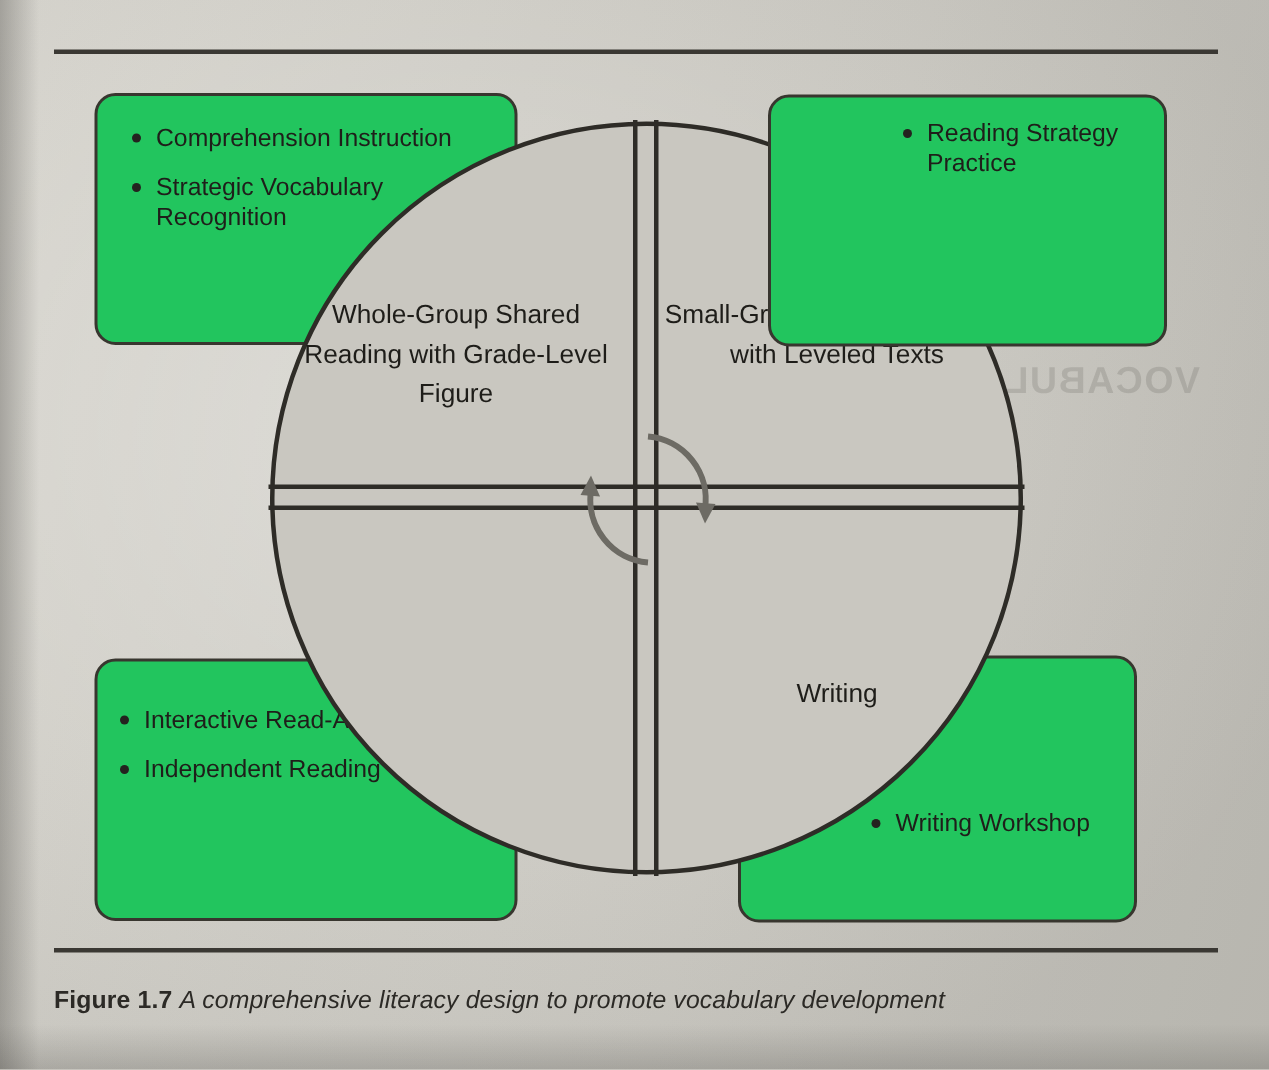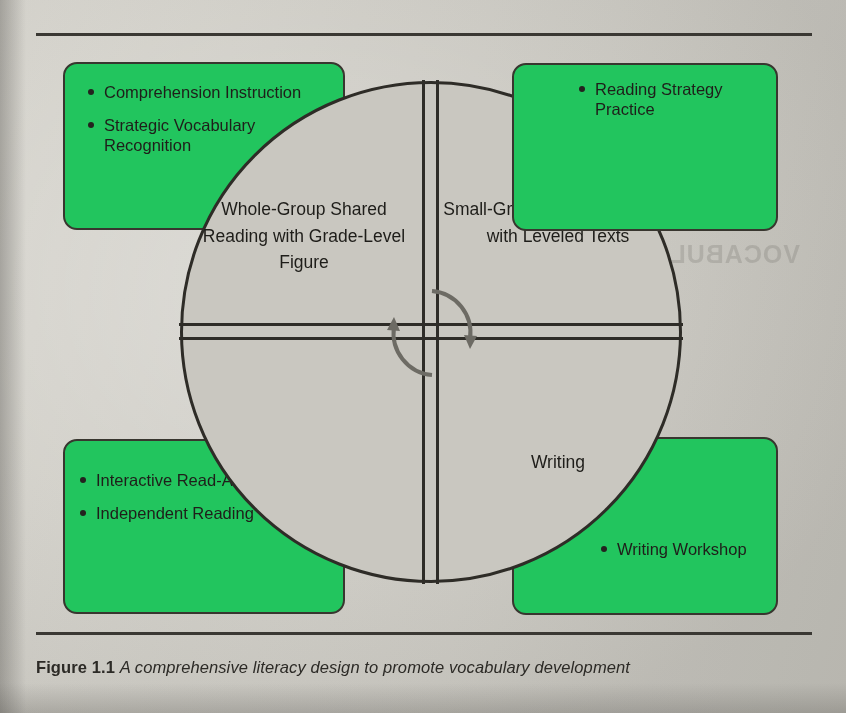--- a/index.html
+++ b/index.html
@@ -107,23 +107,23 @@
     top: 7px;
     width: 6px;
     height: 6px;
     border-radius: 50%;
     background: #24231f;
   }
 
   .callout-tl { left: 63px;  top: 29px;  width: 282px; height: 168px; }
   .callout-tr { left: 512px; top: 30px;  width: 266px; height: 168px; z-index: 3; }
   .callout-bl { left: 63px;  top: 406px; width: 282px; height: 175px; }
-  .callout-br { left: 512px; top: 404px; width: 266px; height: 178px; }
-
-  .callout-tr { text-align: left; padding-left: 64px; }
+  .callout-br { left: 492px; top: 404px; width: 266px; height: 178px; }
+
+  .callout-tr { text-align: left; padding-left: 87px; }
   .callout-tl { padding-left: 22px; padding-top: 18px; }
   .callout-bl { padding-left: 14px; padding-top: 29px; }
   .callout-br { padding-left: 86px; padding-top: 100px; }
 
   
   .wheel {
     position: absolute;
     left: 180px;
     top: 48px;
     width: 502px;
@@ -235,15 +235,15 @@
     <svg class="cycle" viewBox="0 0 112 112">
       <path d="M 56 14 A 42 42 0 0 1 94 62" fill="none" stroke="#6d6b64" stroke-width="4"></path>
       <path d="M 88 58 L 94 72 L 101 59 Z" fill="#6d6b64"></path>
       <path d="M 56 98 A 42 42 0 0 1 18 50" fill="none" stroke="#6d6b64" stroke-width="4"></path>
       <path d="M 24 54 L 18 40 L 11 53 Z" fill="#6d6b64"></path>
     </svg>
   </div>
 </div>
 
 <div class="caption">
-  <span class="label">Figure 1.1</span>
+  <span class="label">Figure 1.7</span>
   <span class="title">A comprehensive literacy design to promote vocabulary development</span>
 </div>
 
 </body></html>

